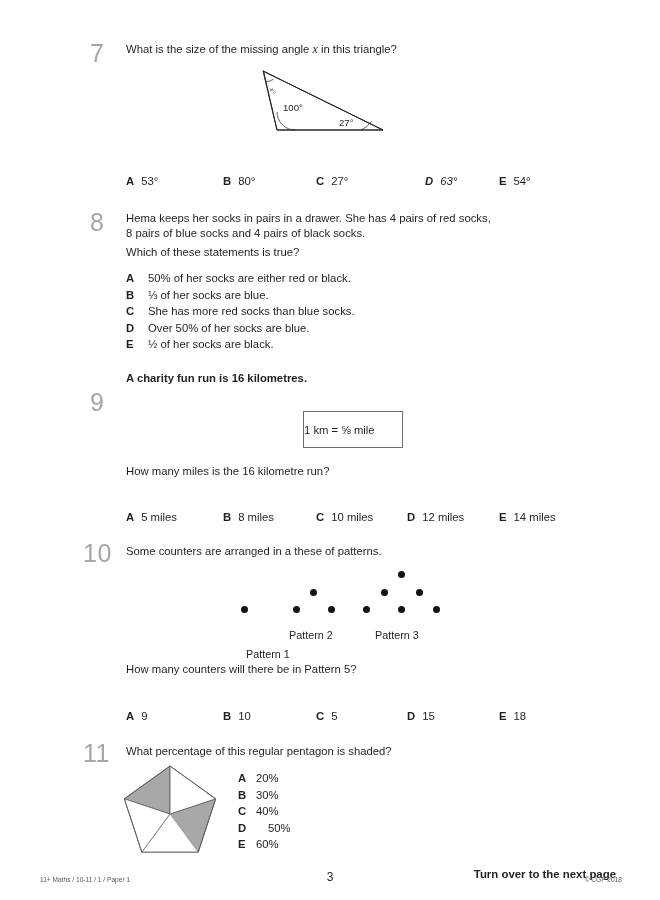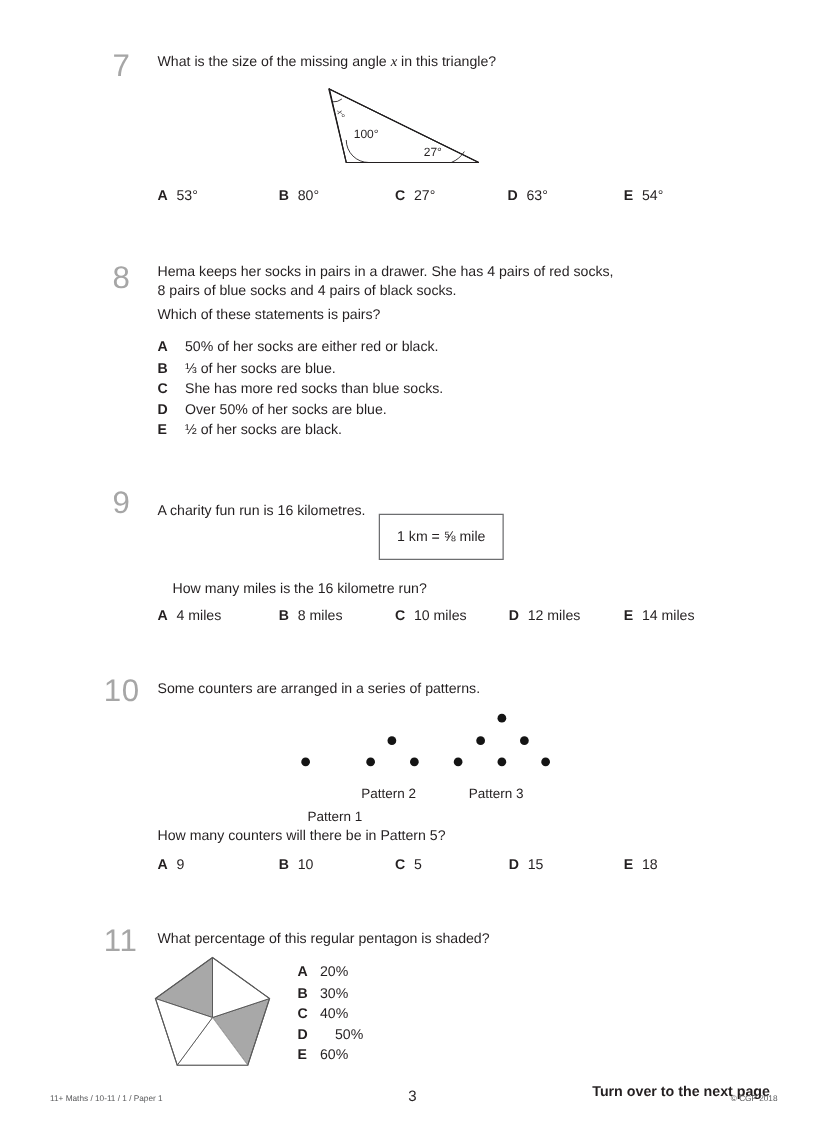--- a/index.html
+++ b/index.html
@@ -27,35 +27,35 @@
   }
   .stem{
     font-size:11.3px;
     line-height:14.6px;
     color:#231f20;
     white-space:pre-line;
   }
 
   
   .optrow{position:absolute;font-size:11.3px;color:#231f20;}
-  .optrow .opt{position:absolute;white-space:nowrap;}
+  .optrow .opt{position:absolute;white-space:nowrap;margin-top:24px;}
   .optrow .L{font-weight:bold;margin-right:7px;}
 
   
   .optlist{position:absolute;font-size:11.3px;color:#231f20;}
   .optlist .row{position:relative;height:16.6px;white-space:nowrap;}
   .optlist .L{font-weight:bold;position:absolute;left:0;}
   .optlist .T{position:absolute;left:22px;}
 
   
   .convbox{
     position:absolute;
     border:1px solid #6d6e70;
     box-sizing:border-box;
-    display:flex;align-items:center;justify-content:center;
+    display:flex;align-items:center;justify-content:flex-start;
     font-size:11.3px;color:#231f20;
     background:#fff;
   }
 
   
   .dot{position:absolute;width:7px;height:7px;border-radius:50%;background:#141414;}
   .patlabel{position:absolute;font-size:10.8px;color:#231f20;white-space:nowrap;}
 
   
   .turnover{
@@ -92,30 +92,30 @@
         <text x="26.5" y="22.5" font-family="Liberation Serif, serif" font-style="italic" font-size="7.5" fill="#231f20" transform="rotate(76 26.5 22.5)">x°</text>
       </svg>
       <div style="position:absolute;left:40px;top:36px;font-size:9.6px;color:#231f20;">100°</div>
       <div style="position:absolute;left:96px;top:51px;font-size:9.6px;color:#231f20;">27°</div>
     </div>
 
     <div class="optrow" style="left:126px;top:151px;width:440px;">
       <span class="opt" style="left:0px;"><span class="L">A</span><span>53°</span></span>
       <span class="opt" style="left:97px;"><span class="L">B</span><span>80°</span></span>
       <span class="opt" style="left:190px;"><span class="L">C</span><span>27°</span></span>
-      <span class="opt" style="left:280px;"><span class="L">D</span><span>63°</span></span>
+      <span class="opt" style="left:299px;font-style:italic;"><span class="L">D</span><span>63°</span></span>
       <span class="opt" style="left:373px;"><span class="L">E</span><span>54°</span></span>
     </div>
   </div>
 
   <div class="q">
     <div class="qnum" style="left:90px;top:210px;">8</div>
     <div class="stem" style="position:absolute;left:126px;top:211px;width:430px;">Hema keeps her socks in pairs in a drawer.  She has 4 pairs of red socks,
 8 pairs of blue socks and 4 pairs of black socks.</div>
-    <div class="stem" style="position:absolute;left:126px;top:245px;width:430px;">Which of these statements is pairs?</div>
+    <div class="stem" style="position:absolute;left:126px;top:245px;width:430px;">Which of these statements is true?</div>
 
     <div class="optlist" style="left:126px;top:272px;">
       <div class="row">
           <span class="L">A</span>
           <span class="T">50% of her socks are either red or black.</span>
         </div>
       <div class="row">
           <span class="L">B</span>
           <span class="T">⅓ of her socks are blue.</span>
         </div>
@@ -129,40 +129,40 @@
         </div>
       <div class="row">
           <span class="L">E</span>
           <span class="T">½ of her socks are black.</span>
         </div>
     </div>
   </div>
 
   <div class="q">
     <div class="qnum" style="left:90px;top:390px;">9</div>
-    <div class="stem" style="position:absolute;left:126px;top:402px;width:430px;">A charity fun run is 16 kilometres.</div>
+    <div class="stem" style="position:absolute;left:126px;top:371px;width:430px;font-weight:bold;">A charity fun run is 16 kilometres.</div>
 
     <div class="convbox" style="left:303px;top:411px;width:100px;height:37px;">
       <span>1 km = ⅝ mile</span>
     </div>
 
-    <div class="stem" style="position:absolute;left:138px;top:464px;width:430px;">How many miles is the 16 kilometre run?</div>
+    <div class="stem" style="position:absolute;left:126px;top:464px;width:430px;">How many miles is the 16 kilometre run?</div>
 
     <div class="optrow" style="left:126px;top:487px;width:440px;">
-      <span class="opt" style="left:0px;"><span class="L">A</span><span>4 miles</span></span>
+      <span class="opt" style="left:0px;"><span class="L">A</span><span>5 miles</span></span>
       <span class="opt" style="left:97px;"><span class="L">B</span><span>8 miles</span></span>
       <span class="opt" style="left:190px;text-align:center;"><span class="L">C</span><span>10 miles</span></span>
       <span class="opt" style="left:281px;"><span class="L">D</span><span>12 miles</span></span>
       <span class="opt" style="left:373px;"><span class="L">E</span><span>14 miles</span></span>
     </div>
   </div>
 
   <div class="q">
     <div class="qnum" style="left:83px;top:541px;">10</div>
-    <div class="stem" style="position:absolute;left:126px;top:544px;width:430px;">Some counters are arranged in a series of patterns.</div>
+    <div class="stem" style="position:absolute;left:126px;top:544px;width:430px;">Some counters are arranged in a these of patterns.</div>
 
     <div class="fig" style="left:0px;top:0px;width:660px;height:0;">
 
       <div class="dot" style="left:241px;top:606px;"></div>
 
       <div class="dot" style="left:293px;top:606px;"></div>
       <div class="dot" style="left:328px;top:606px;"></div>
       <div class="dot" style="left:310px;top:589px;"></div>
 
       <div class="dot" style="left:363px;top:606px;"></div>

